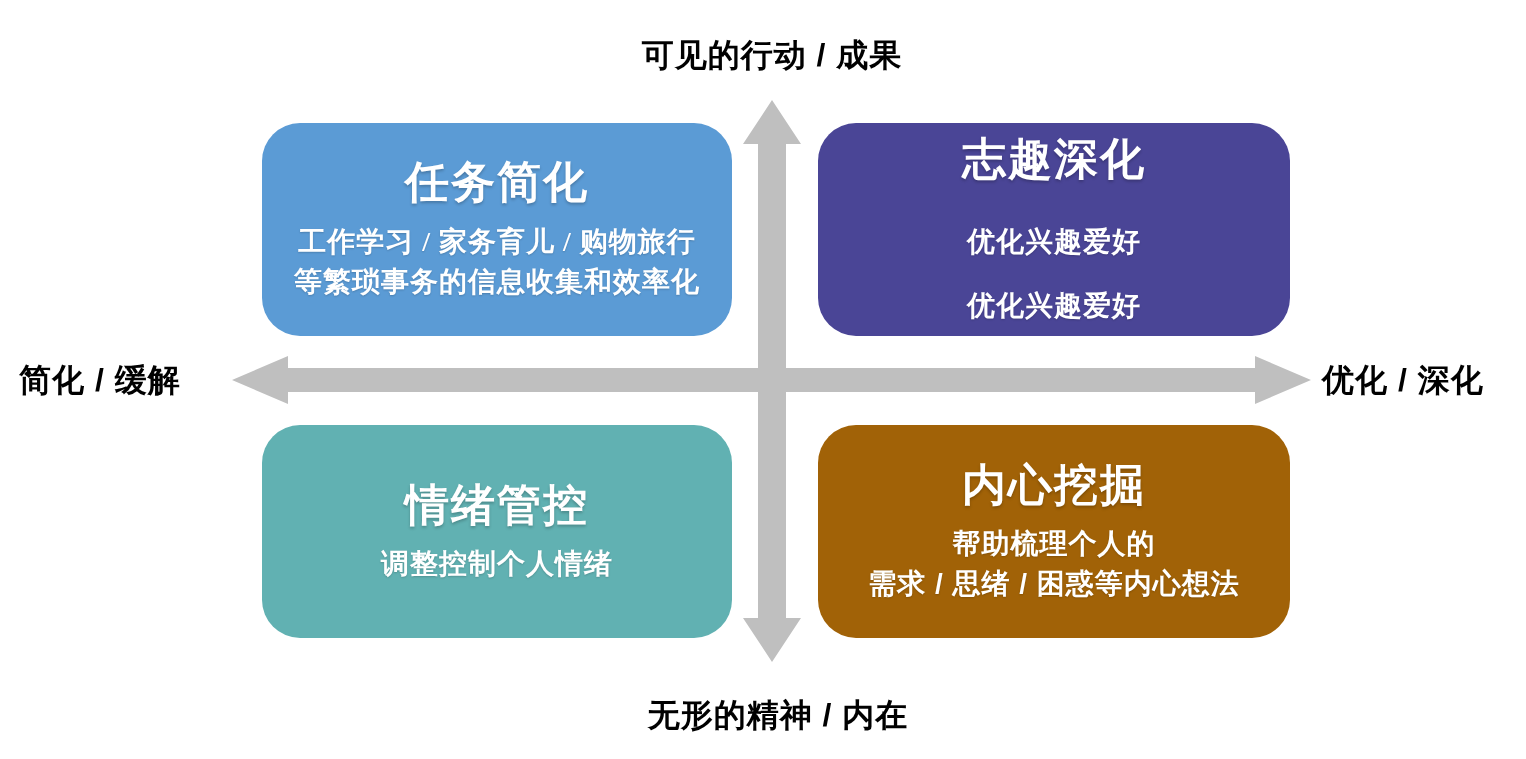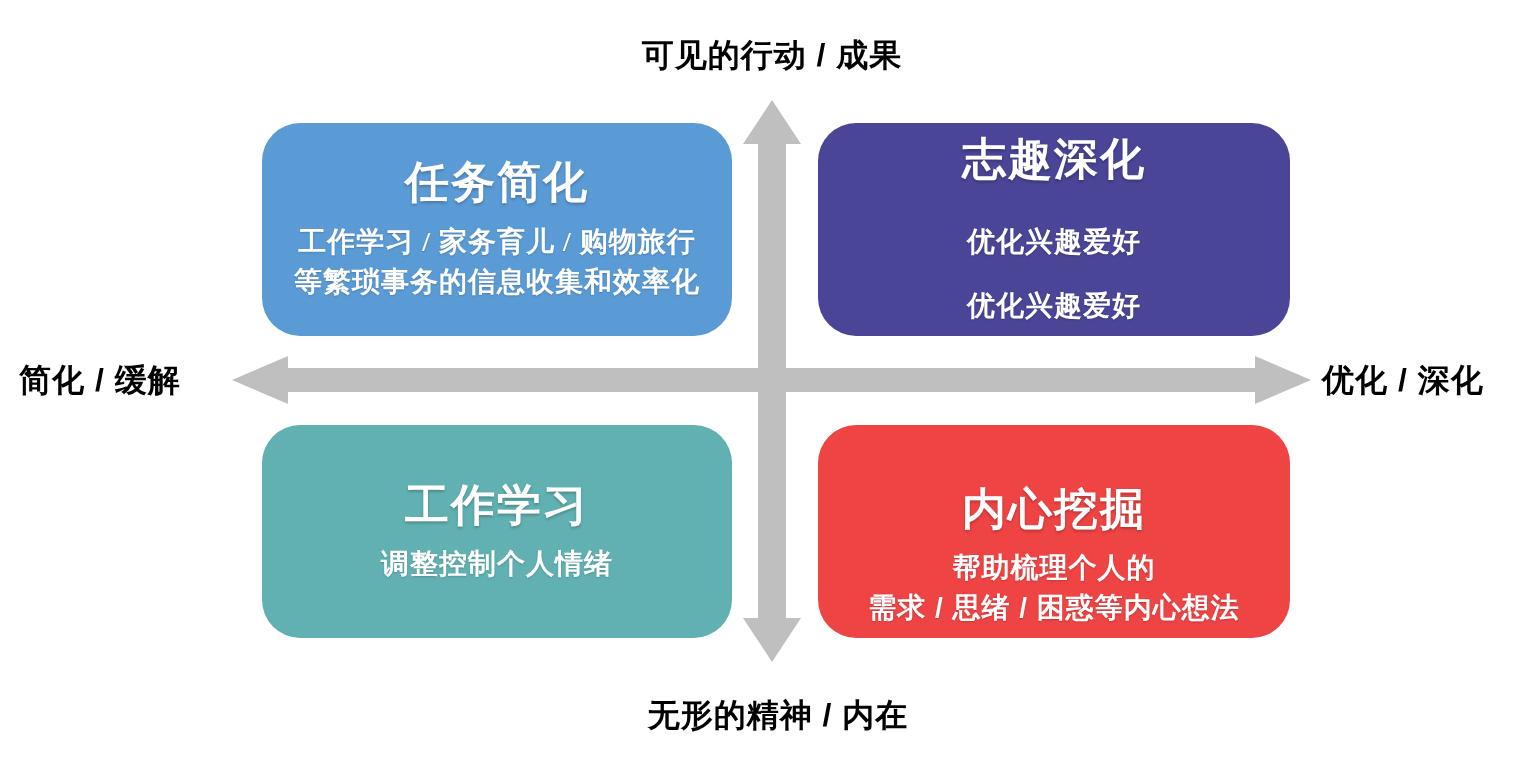--- a/index.html
+++ b/index.html
@@ -84,23 +84,23 @@
     <div class="card-line">等繁琐事务的信息收集和效率化</div>
   </div>
 
   <div class="card tr" style="background: rgb(74, 69, 150); justify-content: space-between;">
     <div class="card-title">志趣深化</div>
     <div class="card-line">优化兴趣爱好</div>
     <div class="card-line">优化兴趣爱好</div>
   </div>
 
   <div class="card bl" style="background: rgb(97, 177, 178);">
-    <div class="card-title">工作学习</div>
+    <div class="card-title">情绪管控</div>
     <div class="card-line">调整控制个人情绪</div>
   </div>
 
-  <div class="card br" style="background: #ef4444; justify-content: flex-end;">
+  <div class="card br" style="background: #a16207;">
     <div class="card-title">内心挖掘</div>
     <div class="card-line">帮助梳理个人的</div>
     <div class="card-line">需求 / 思绪 / 困惑等内心想法</div>
   </div>
 
 </div>
 
 </body></html>

